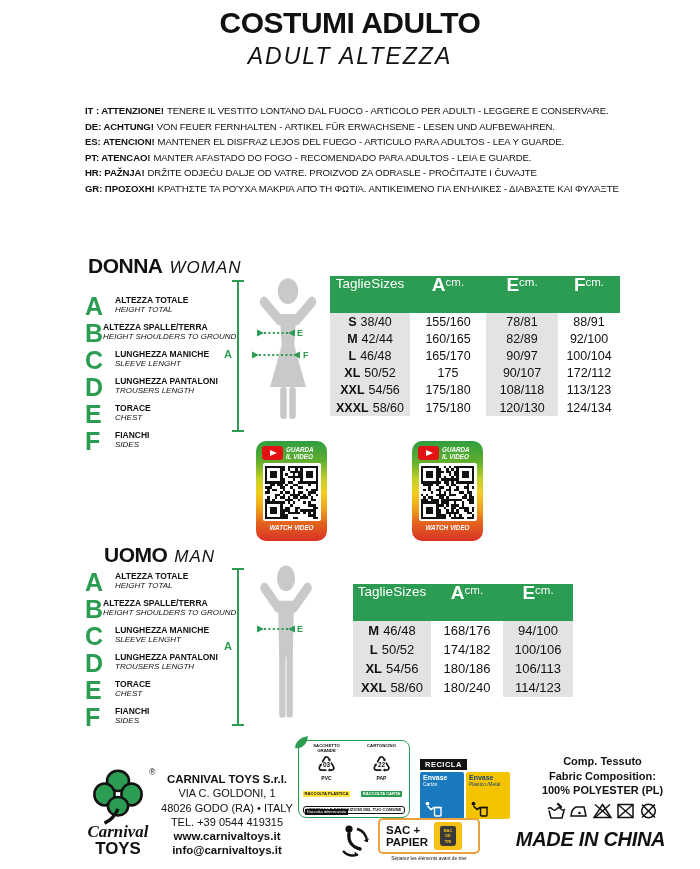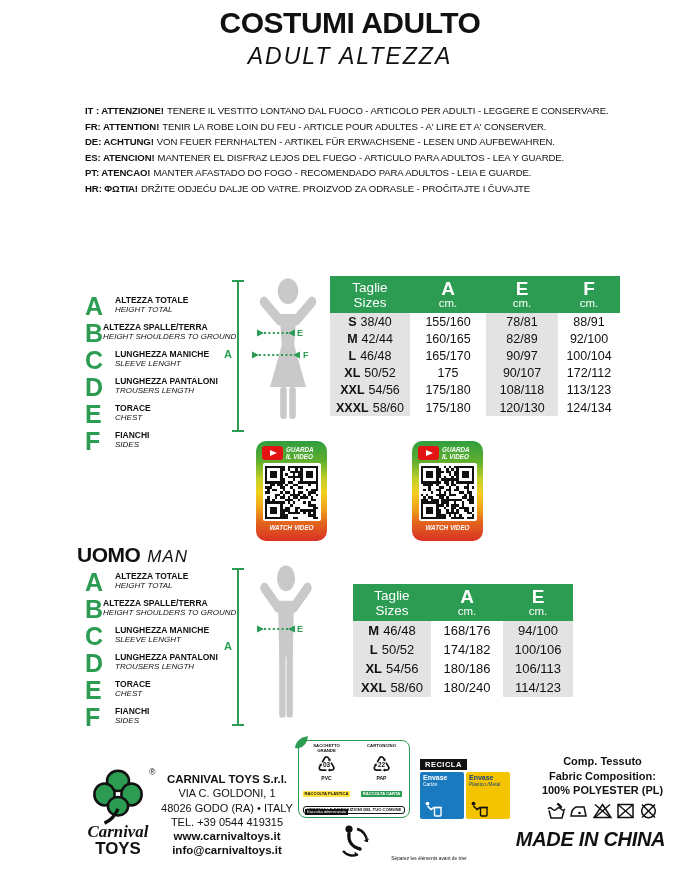--- a/index.html
+++ b/index.html
@@ -27,21 +27,21 @@
   
   .figure{position:absolute;width:104px;}
   .fig-sil{position:absolute;left:28px;top:0;}
   .aline{position:absolute;left:6px;top:3px;}
   .a-label{position:absolute;left:0;font-size:11px;font-weight:800;color:#2B9C51;}
   .dline{position:absolute;display:flex;align-items:center;}
   .d-label{font-size:9px;font-weight:800;color:#2B9C51;margin-left:1px;}
   
   .tbl{position:absolute;}
   .thead{display:flex;background:#2B9C51;color:#fff;height:37px;text-align:center;}
-  .th{display:flex;flex-direction:column;justify-content:center;}
+  .th{display:flex;justify-content:center;}
   .th-l{font-size:13.5px;line-height:15px;}
   .th-big{font-size:19px;font-weight:800;line-height:17px;}
   .th-cm{font-size:11.5px;line-height:12px;}
   .trow{display:flex;text-align:center;}
   .td{display:flex;align-items:center;justify-content:center;}
   .gray{background:#e3e3e3;}
   .size-b{font-weight:800;margin-right:4px;}
   .dt{left:330px;top:276px;width:290px;}
   .dt .trow{height:17.2px;font-size:12.5px;}
   .dc0{width:80px}.dc1{width:76px}.dc2{width:72px}.dc3{width:62px}
@@ -115,27 +115,31 @@
 </head>
 <body>
 
 <div class="page">
 
   <div class="title">COSTUMI ADULTO</div>
   <div class="subtitle">ADULT ALTEZZA</div>
 
   <div class="warnings">
     <div class="wline"><b>IT : ATTENZIONE!</b><span>TENERE IL VESTITO LONTANO DAL FUOCO - ARTICOLO PER ADULTI - LEGGERE E CONSERVARE.</span></div>
-    <div class="wline"><b>FR: ATTENTION!</b><span>TENIR LA ROBE LOIN DU FEU - ARTICLE POUR ADULTES  - A' LIRE ET A' CONSERVER.</span></div>
     <div class="wline"><b>DE: ACHTUNG!</b><span>VON FEUER FERNHALTEN - ARTIKEL FÜR ERWACHSENE  - LESEN UND AUFBEWAHREN.</span></div>
     <div class="wline"><b>ES: ATENCION!</b><span>MANTENER EL DISFRAZ LEJOS DEL FUEGO -  ARTICULO PARA ADULTOS - LEA Y GUARDE.</span></div>
     <div class="wline"><b>PT: ATENCAO!</b><span>MANTER AFASTADO DO FOGO - RECOMENDADO PARA ADULTOS - LEIA E GUARDE.</span></div>
-    <div class="wline"><b>HR: ΦΩΤΙΆ!</b><span>DRŽITE ODJEĆU DALJE OD VATRE. PROIZVOD ZA ODRASLE - PROČITAJTE I ČUVAJTE</span></div>
-  </div>
-
+    <div class="wline"><b>HR: PAŽNJA!</b><span>DRŽITE ODJEĆU DALJE OD VATRE. PROIZVOD ZA ODRASLE - PROČITAJTE I ČUVAJTE</span></div>
+    <div class="wline"><b>GR: ΠΡΟΣΟΧΗ!</b><span>ΚΡΑΤΉΣΤΕ ΤΑ ΡΟΎΧΑ ΜΑΚΡΙΆ ΑΠΌ ΤΗ ΦΩΤΙΆ. ΑΝΤΙΚΕΊΜΕΝΟ ΓΙΑ ΕΝΉΛΙΚΕΣ - ΔΙΑΒΆΣΤΕ ΚΑΙ ΦΥΛΆΞΤΕ</span></div>
+  </div>
+
+  <div class="sec-h" style="left:88px;top:254px;">
+    <span class="sec-h1">DONNA</span>
+    <span class="sec-h2">WOMAN</span>
+  </div>
 
   <div class="legend" style="top:295px;">
     <div class="lg-item">
         <span class="lg-letter">A</span>
         <span>
           <span class="lg-it" style="display:block">ALTEZZA TOTALE</span>
           <span class="lg-en" style="display:block">HEIGHT TOTAL</span>
         </span>
       </div>
     <div class="lg-item">
@@ -1190,21 +1194,21 @@
           <div class="qm on"></div>
           <div class="qm"></div>
           <div class="qm on"></div>
           <div class="qm on"></div>
           <div class="qm on"></div>
         </div>
       </div>
     <div class="qr-bottom">WATCH VIDEO</div>
   </div>
 
-  <div class="sec-h" style="left:77px;top:543px;">
+  <div class="sec-h" style="left:104px;top:543px;">
     <span class="sec-h1">UOMO</span>
     <span class="sec-h2">MAN</span>
   </div>
 
   <div class="legend" style="top:571px;">
     <div class="lg-item">
         <span class="lg-letter">A</span>
         <span>
           <span class="lg-it" style="display:block">ALTEZZA TOTALE</span>
           <span class="lg-en" style="display:block">HEIGHT TOTAL</span>
@@ -1399,20 +1403,33 @@
   </div>
 
   <svg class="triman" width="38" height="38" viewBox="0 0 38 38">
     <circle cx="13" cy="7" r="3.6" fill="#111"></circle>
     <path d="M13,11.5 C12,19 16,25 24,27" stroke="#111" stroke-width="3.4" fill="none" stroke-linecap="round"></path>
     <path d="M21,7 A13,13 0 0 1 31,20" stroke="#111" stroke-width="2.4" fill="none"></path>
     <path d="M31,20 L27.6,18.4 L33.2,16.6 Z" fill="#111"></path>
     <path d="M7,29 A13,13 0 0 0 22,32.5" stroke="#111" stroke-width="2.4" fill="none"></path>
     <path d="M22,32.5 L18.8,34.8 L18.6,29.4 Z" fill="#111"></path>
   </svg>
+  <div class="sac-box">
+    <span class="sac-text">
+      <span style="display:block">SAC +</span>
+      <span style="display:block">PAPIER</span>
+    </span>
+    <span class="sac-bin">
+      <span class="bin-inner">
+        <span>BAC</span>
+        <span>DE</span>
+        <span>TRI</span>
+      </span>
+    </span>
+  </div>
   <div class="sac-caption">Séparez les éléments avant de trier</div>
 
   <div class="comp">
     <div class="comp-line">Comp. Tessuto</div>
     <div class="comp-line">Fabric Composition:</div>
     <div class="comp-line">100% POLYESTER (PL)</div>
     <div class="care-row">
       <svg width="21" height="18" viewBox="0 0 21 18">
         <path d="M2,7 Q4,4.6 6.2,7 Q8.4,9.4 10.6,7 Q12.8,4.6 15,7 Q17.2,9.4 19,7" stroke="#111" stroke-width="1.4" fill="none"></path>
         <path d="M3,8.5 L5,16 L16,16 L18,8.5" stroke="#111" stroke-width="1.5" fill="none"></path>

